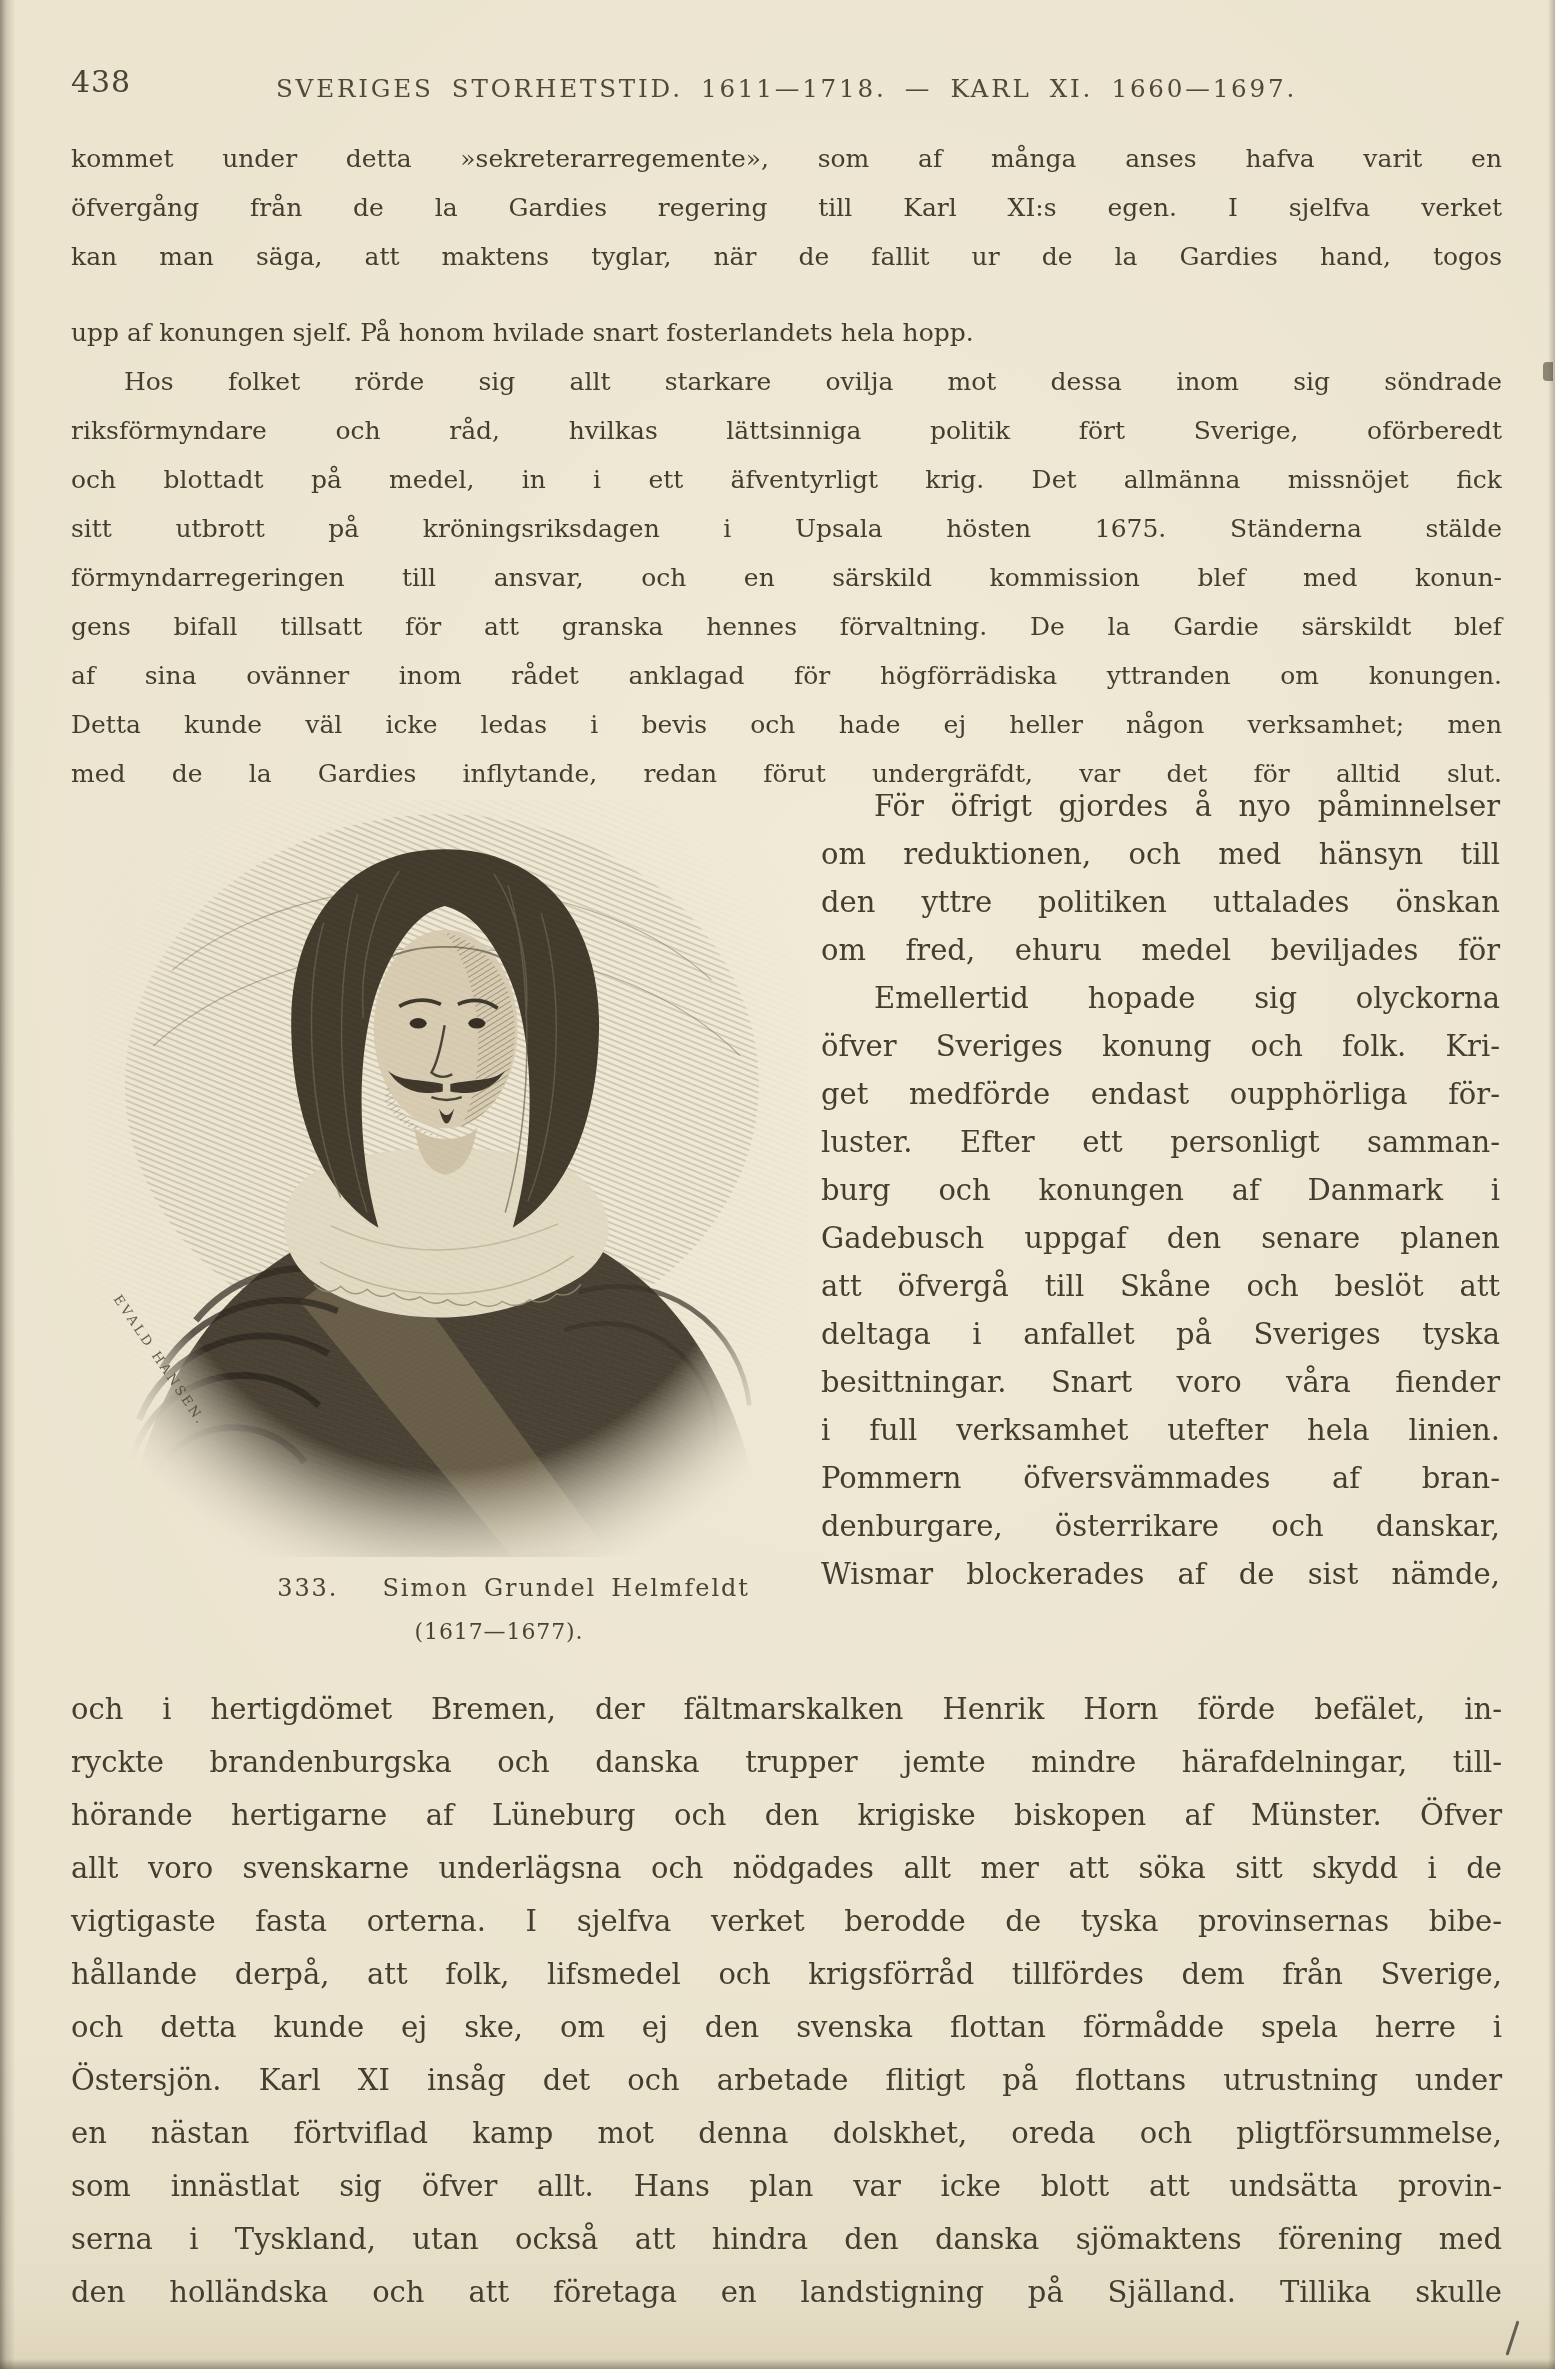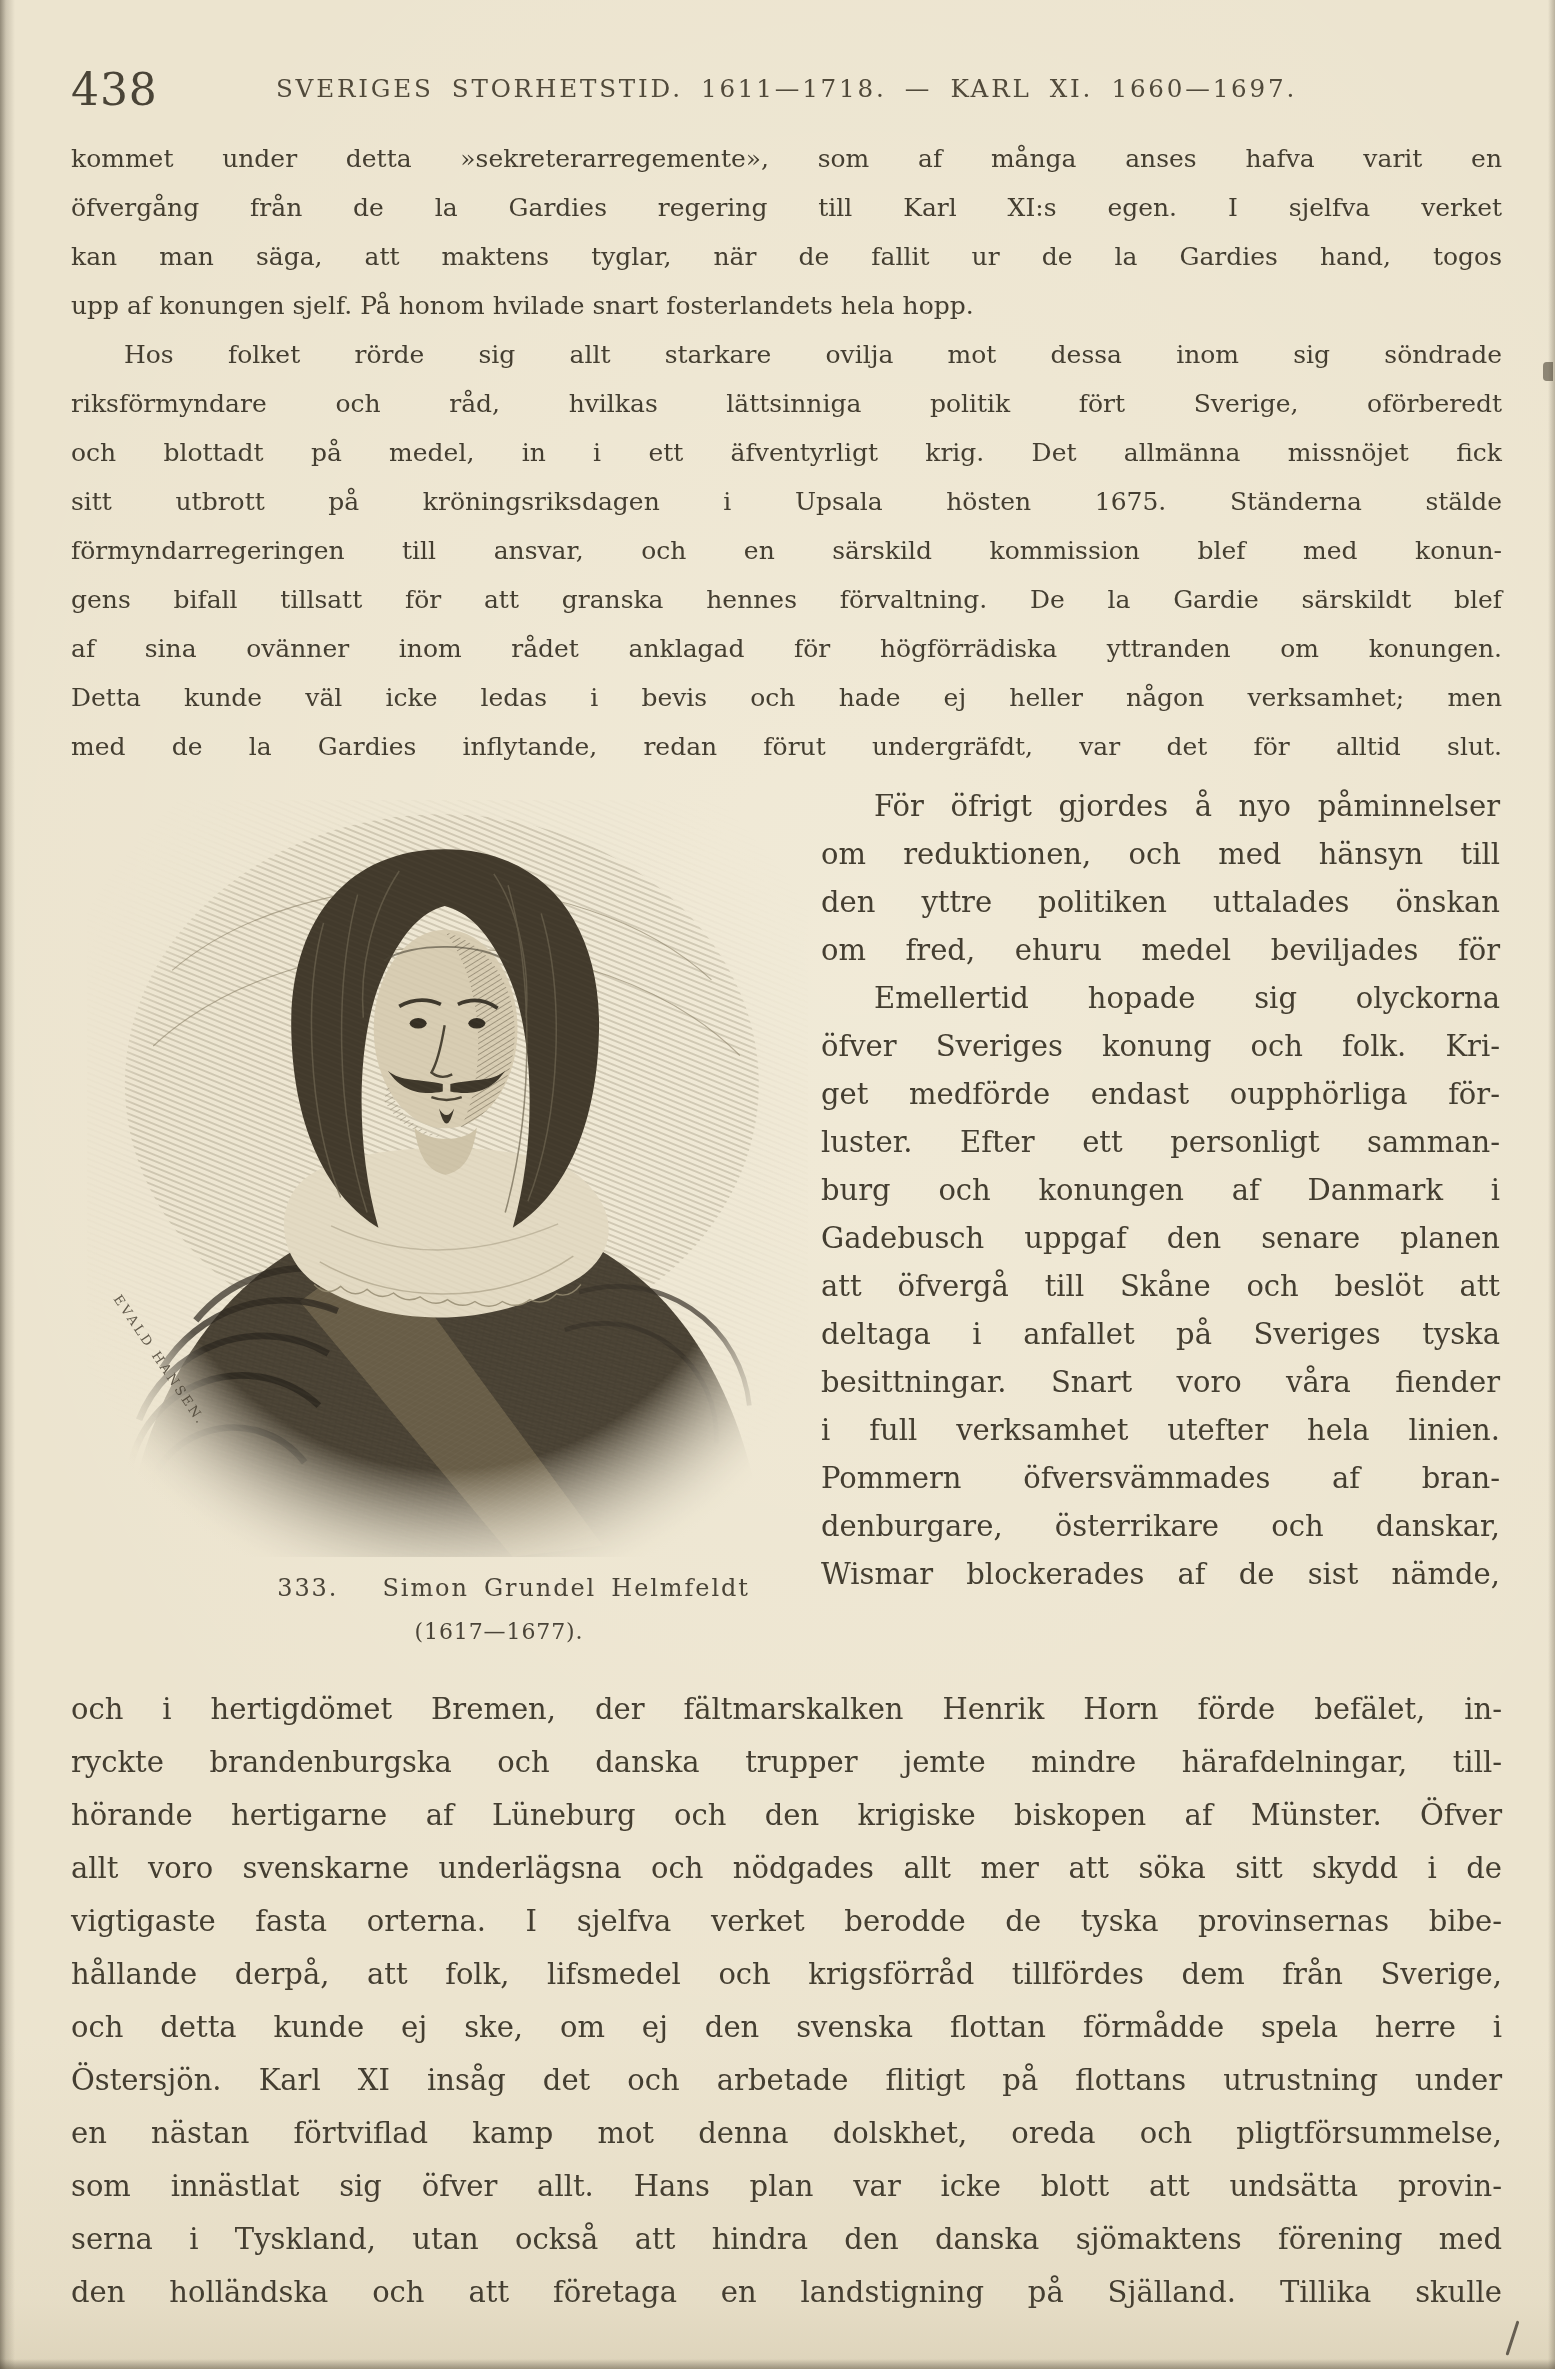--- a/index.html
+++ b/index.html
@@ -18,31 +18,31 @@
     background:linear-gradient(90deg,rgba(58,50,36,.50),rgba(58,50,36,.18) 40%,rgba(58,50,36,0));}
   .edge-right{position:absolute;right:0;top:0;width:7.6px;height:100%;
     background:linear-gradient(270deg,rgba(70,62,46,.35),rgba(70,62,46,0));}
   .edge-bottom{position:absolute;left:0;bottom:0;width:100%;height:11.4px;
     background:linear-gradient(0deg,rgba(58,50,36,.45),rgba(58,50,36,0));}
   .nick{position:absolute;left:1543px;top:362px;width:10.4px;height:19px;
     background:rgba(62,54,40,.55);border-radius:3.8px 0 0 3.8px;}
   .pen-mark{position:absolute;left:1511px;top:2320px;width:2.8px;height:36px;
     background:#3c362c;opacity:.75;transform:rotate(18deg);border-radius:1.9px;}
 
-  .pagenum{position:absolute;left:71px;top:64px;font-size:44px;letter-spacing:0.9px;color:#4a4437;}
+  .pagenum{position:absolute;left:71px;top:64px;font-size:30px;letter-spacing:0.9px;color:#4a4437;}
   .runhead{position:absolute;left:71px;top:74px;width:1431px;text-align:center;
     font-size:24.6px;letter-spacing:2.8px;word-spacing:7.6px;color:#514a3b;}
 
   .textblock{position:absolute;}
   .line{
     text-align:justify;text-align-last:justify;
     white-space:normal;
     color:#443e31;
   }
-  .line.ragged{text-align-last:left;}
+  .line.ragged{text-align-last:left;margin-top:27px;}
   .line.indent{text-indent:53px;}
 
   .para-a{left:71px;top:134px;width:1431px;font-size:25px;line-height:49px;}
   .col-b {left:821px;top:782px;width:679px;font-size:29px;line-height:48px;}
   .para-c{left:71px;top:1683px;width:1431px;font-size:29px;line-height:53px;}
 
   .portrait{position:absolute;left:87px;top:800px;width:721px;height:757px;}
   .portrait svg{display:block;width:100%;height:100%;}
   .signature{position:absolute;left:36px;top:492px;
     transform:rotate(56deg);transform-origin:left top;

